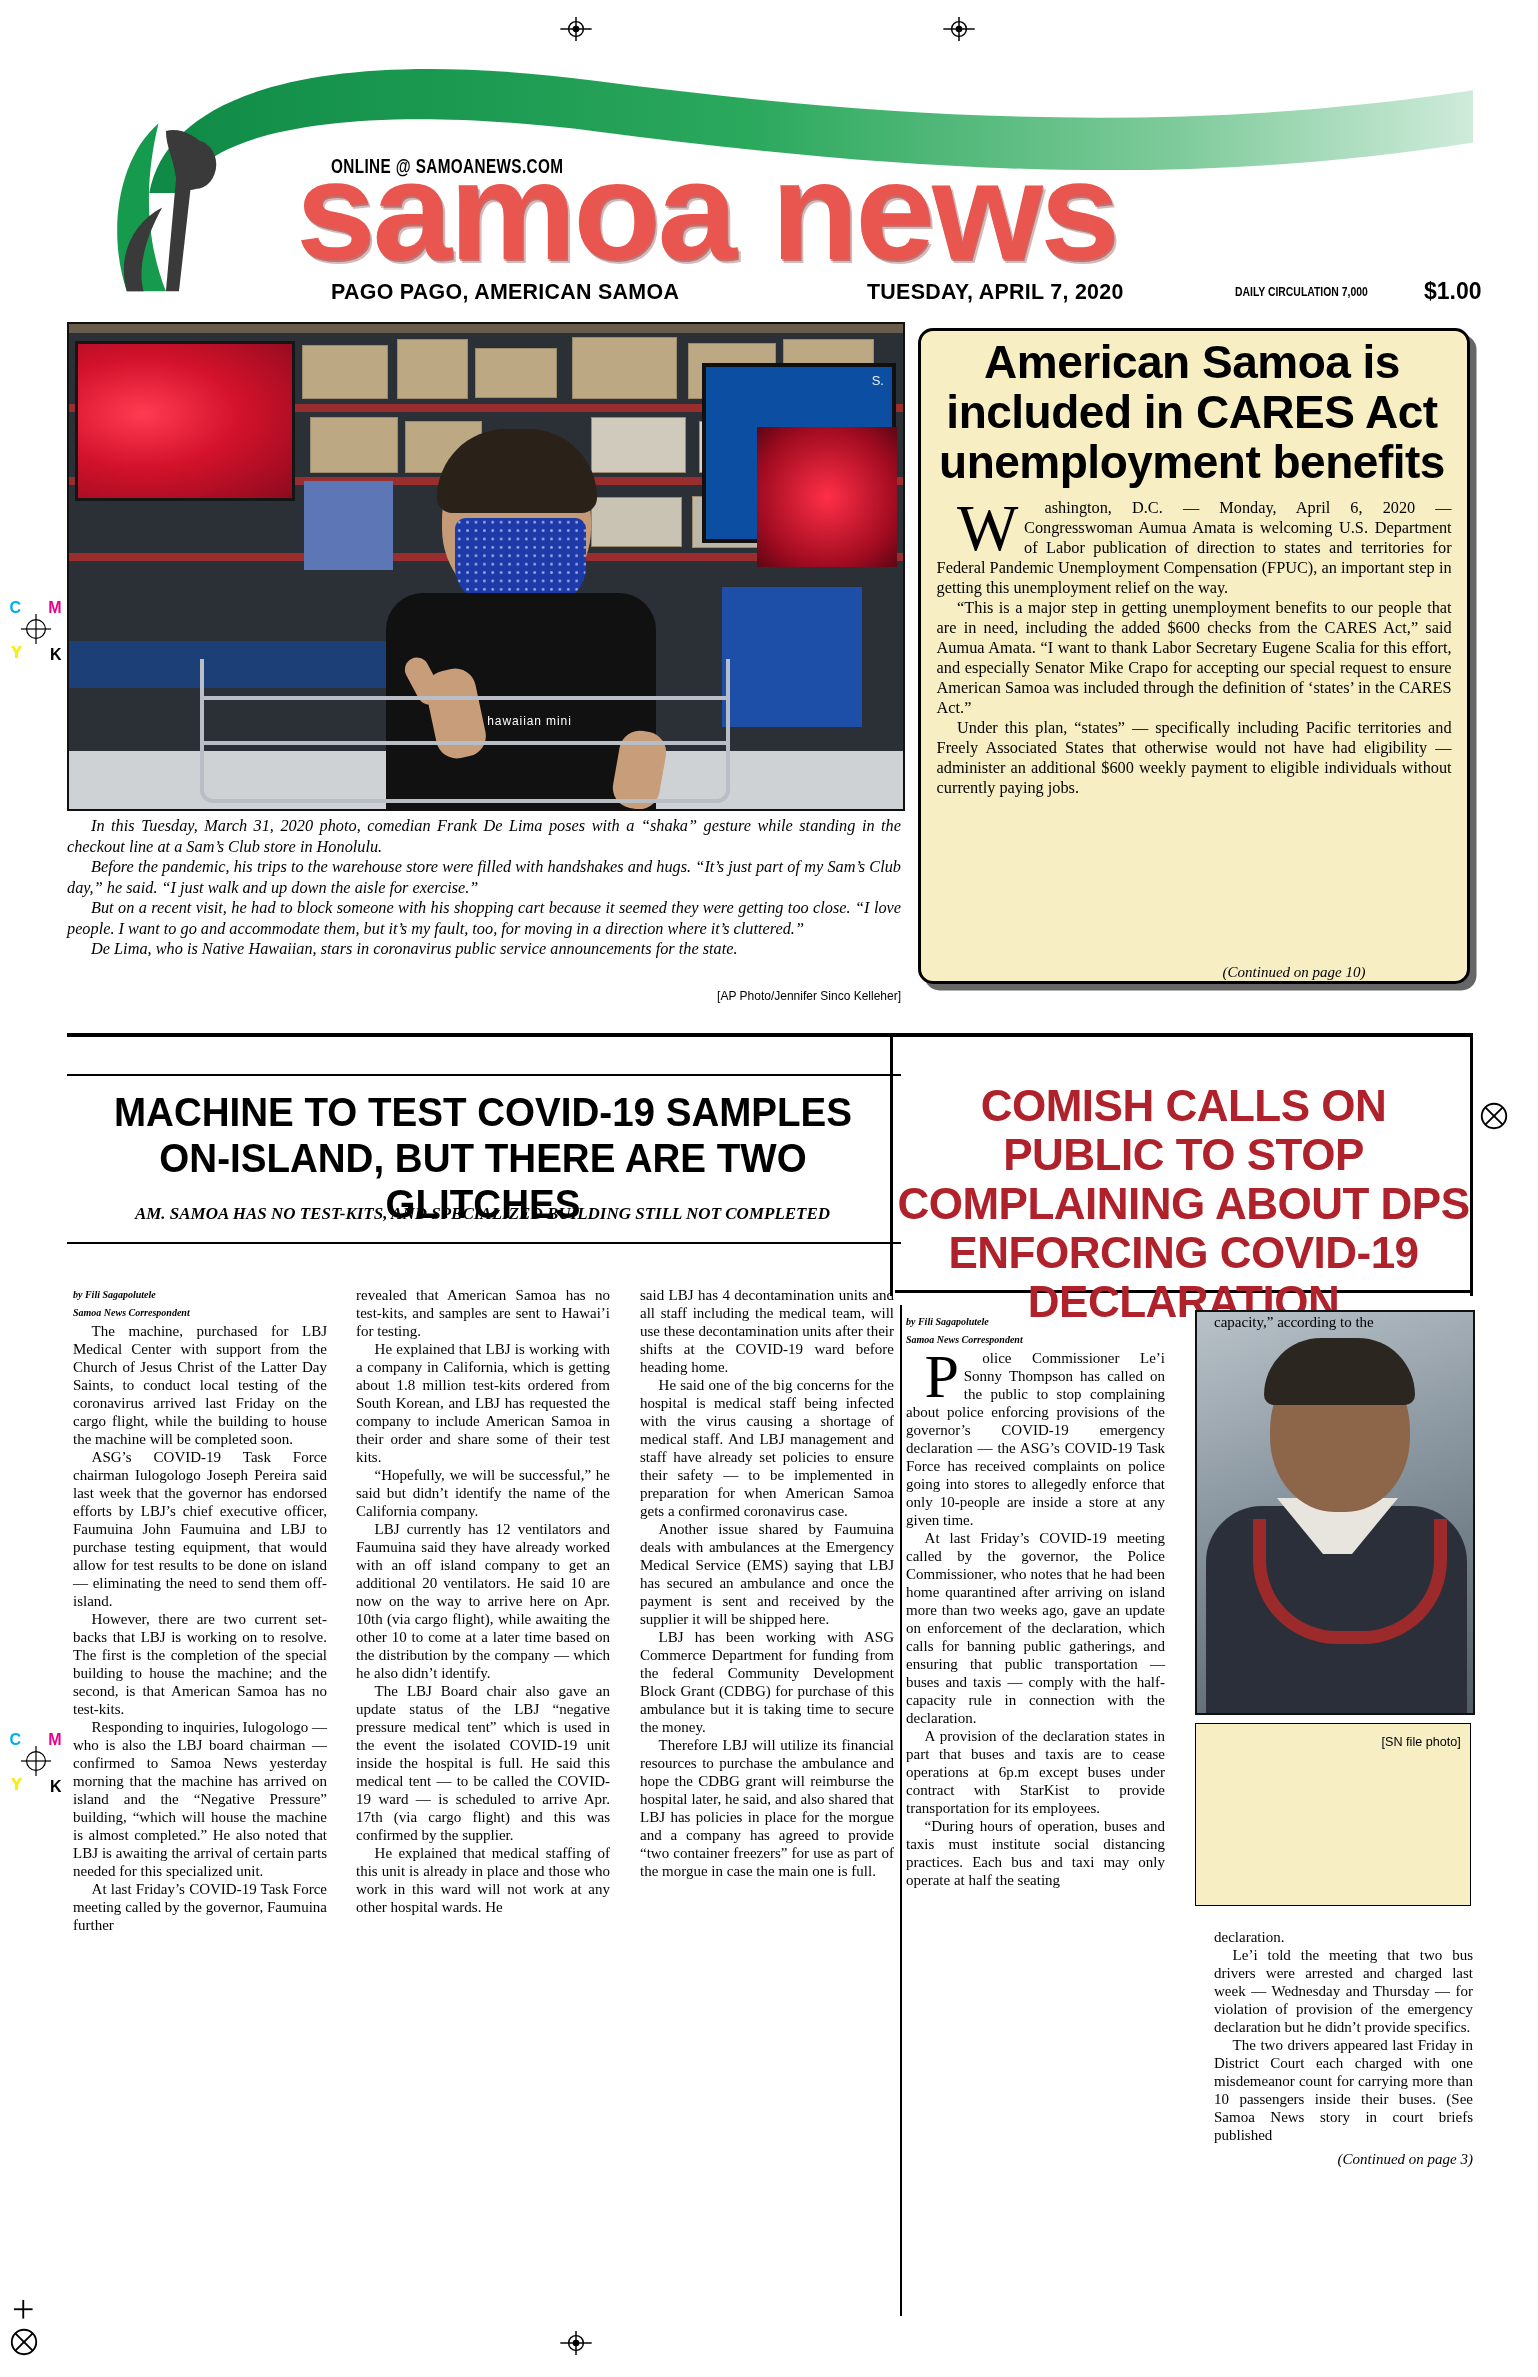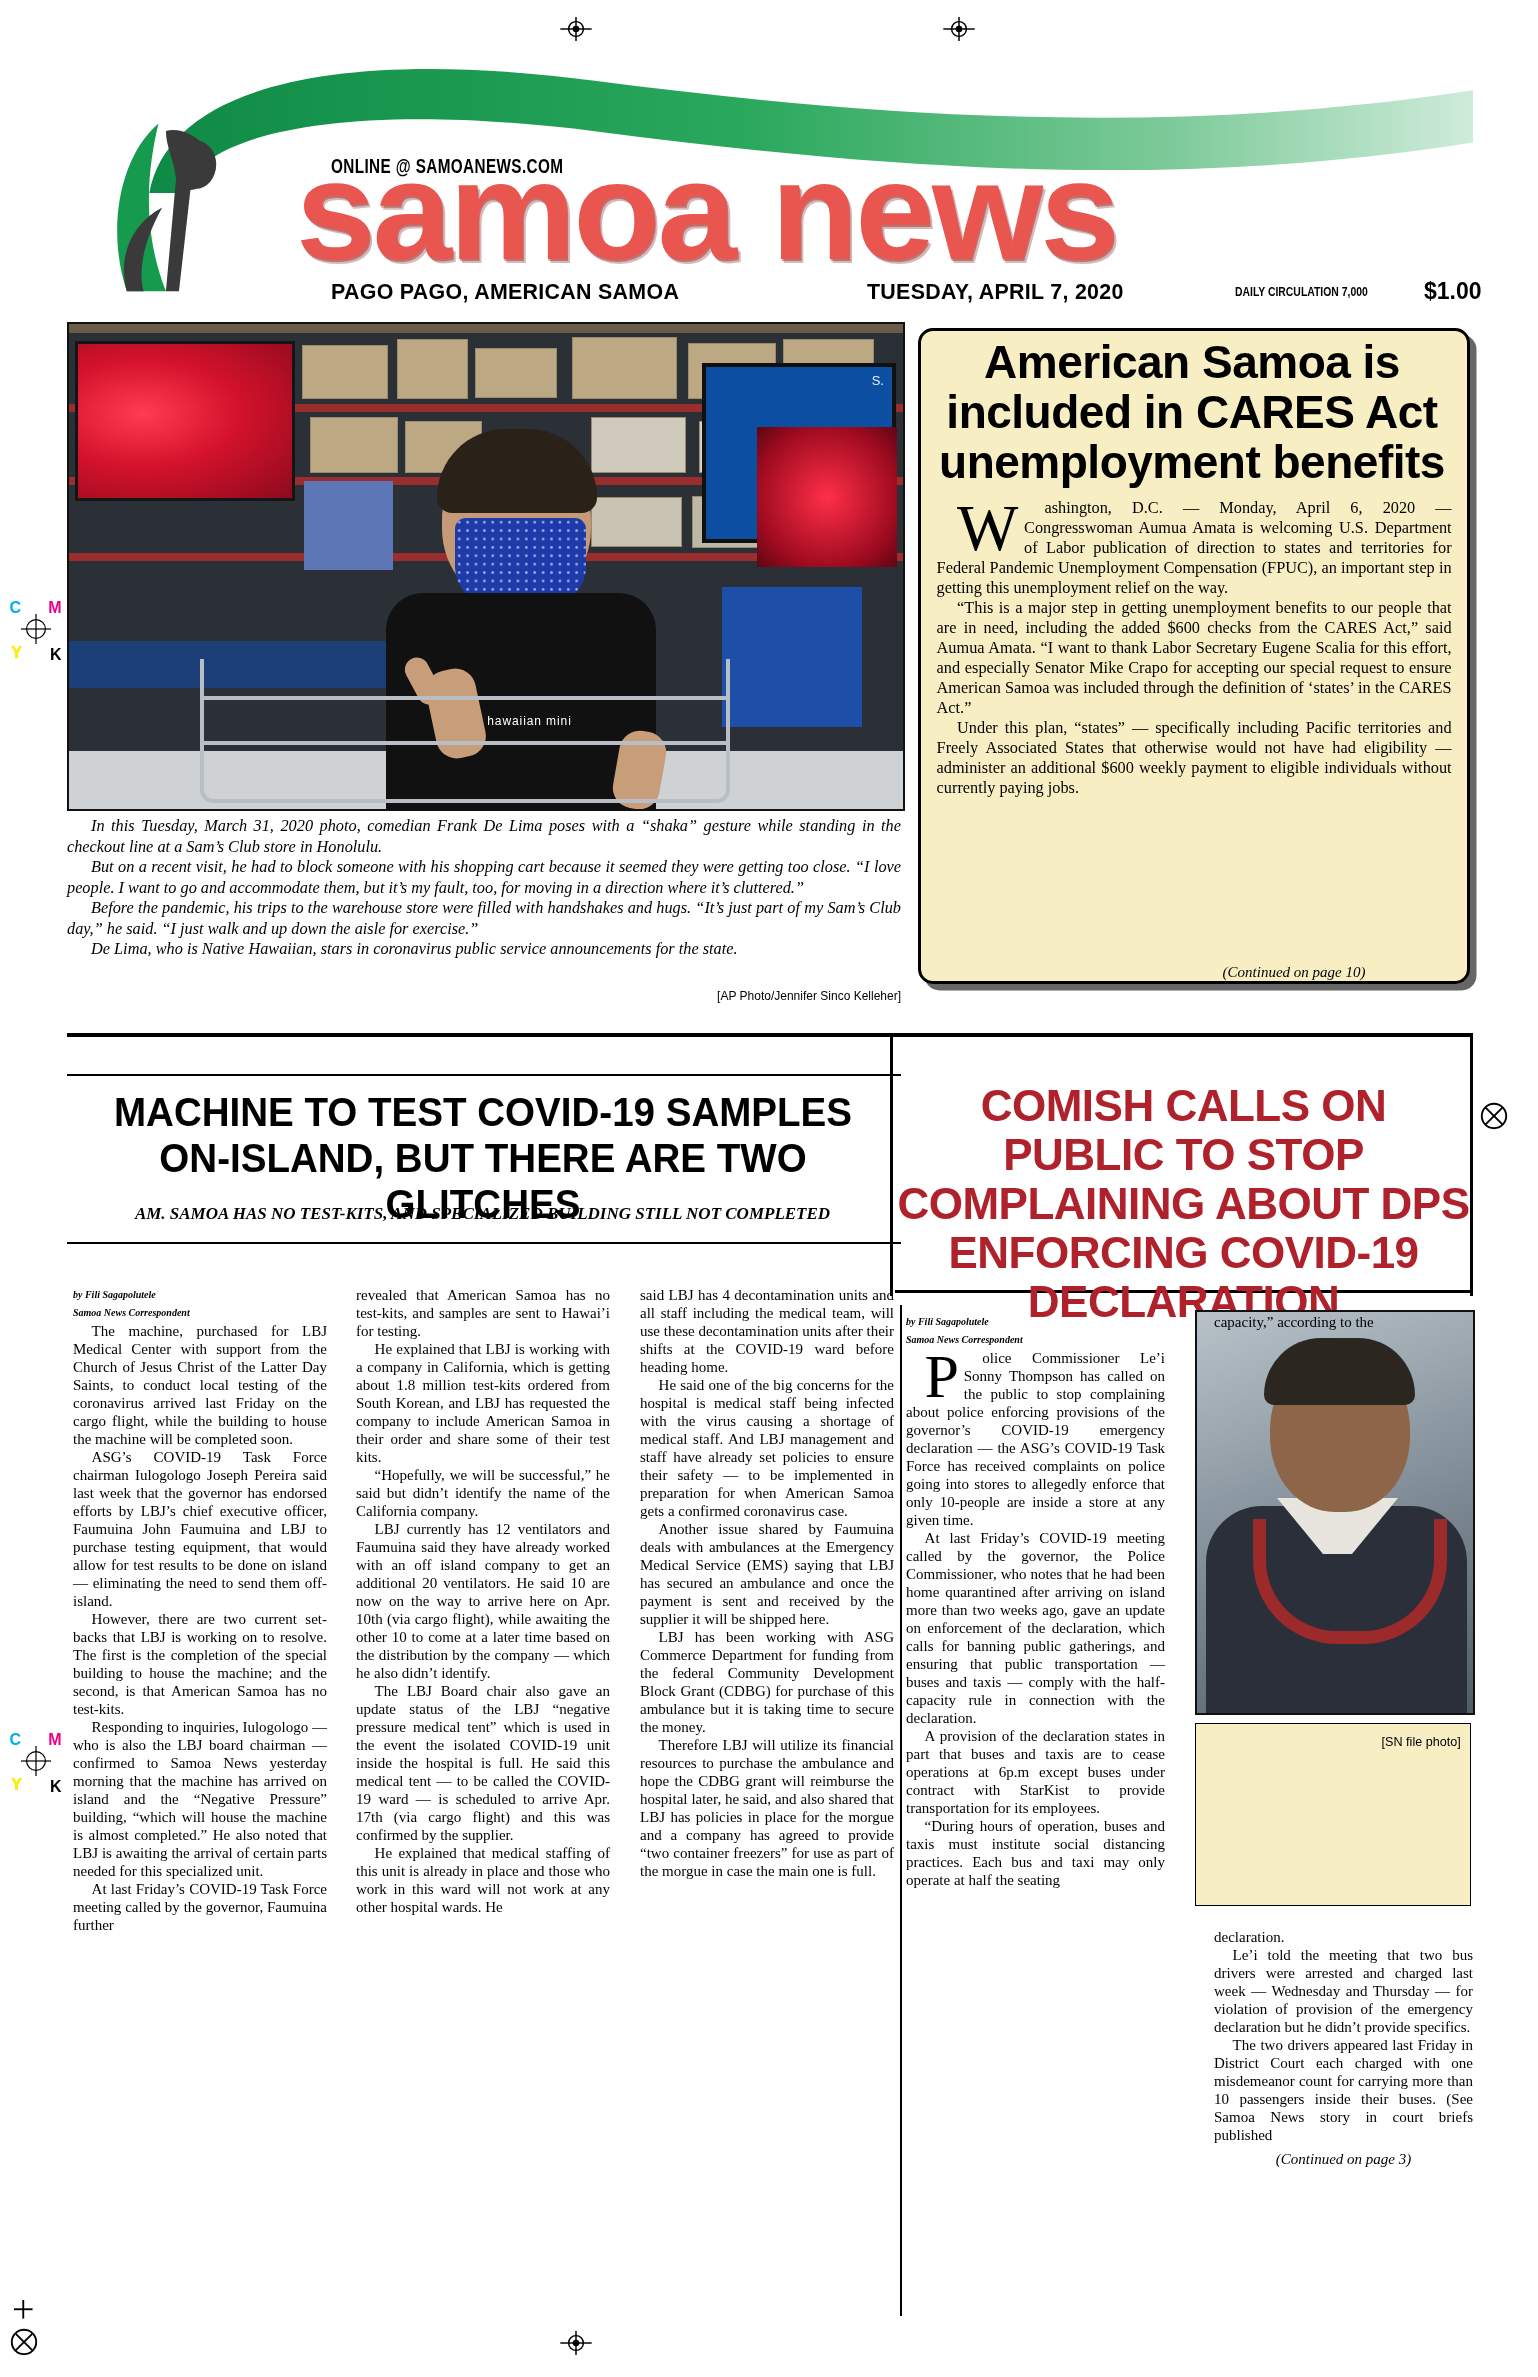--- a/index.html
+++ b/index.html
@@ -275,22 +275,22 @@
       <div class="ph-hand" style="left:54px;top:233px;width:50px;height:89px;transform:rotate(-12deg);"></div>
       <div class="ph-hand" style="left:34px;top:220px;width:24px;height:50px;transform:rotate(-28deg);"></div>
       <div class="ph-hand" style="left:239px;top:295px;width:47px;height:78px;transform:rotate(10deg);"></div>
     </div>
 
     <div class="ph-cart"></div>
   </div>
 
   <div class="cap-main">
     <p>In this Tuesday, March 31, 2020 photo, comedian Frank De Lima poses with a “shaka” gesture while standing in the checkout line at a Sam’s Club store in Honolulu.</p>
+    <p>Before the pandemic, his trips to the warehouse store were filled with handshakes and hugs. “It’s just part of my Sam’s Club day,” he said. “I just walk and up down the aisle for exercise.”</p>
     <p>But on a recent visit, he had to block someone with his shopping cart because it seemed they were getting too close. “I love people. I want to go and accommodate them, but it’s my fault, too, for moving in a direction where it’s cluttered.”</p>
-    <p>Before the pandemic, his trips to the warehouse store were filled with handshakes and hugs. “It’s just part of my Sam’s Club day,” he said. “I just walk and up down the aisle for exercise.”</p>
     <p>De Lima, who is Native Hawaiian, stars in coronavirus public service announcements for the state.</p>
     <span class="cap-credit">[AP Photo/Jennifer Sinco Kelleher]</span>
   </div>
 
   <div class="cares-wrap">
     <div class="cares-box"></div>
     <div class="cares-head">American Samoa is included in CARES Act unemployment benefits</div>
     <div class="cares-body">
       <p><span class="dropcap">W</span><span>ashington, D.C. — Monday, April 6, 2020 — Congresswoman Aumua Amata is welcoming U.S. Department of Labor publication of direction to states and territories for Federal Pandemic Unemployment Compensation (FPUC), an important step in getting this unemployment relief on the way.</span></p>
       <p>“This is a major step in getting unemployment benefits to our people that are in need, including the added $600 checks from the CARES Act,” said Aumua Amata. “I want to thank Labor Secretary Eugene Scalia for this effort, and especially Senator Mike Crapo for accepting our special request to ensure American Samoa was included through the definition of ‘states’ in the CARES Act.”</p>
@@ -361,18 +361,18 @@
       <p>At last Friday’s COVID-19 meeting called by the governor, the Police Commissioner, who notes that he had been home quarantined after arriving on island more than two weeks ago, gave an update on enforcement of the declaration, which calls for banning public gatherings, and ensuring that public transportation — buses and taxis — comply with the half-capacity rule in connection with the declaration.</p>
       <p>A provision of the declaration states in part that buses and taxis are to cease operations at 6p.m except buses under contract with StarKist to provide transportation for its employees.</p>
       <p>“During hours of operation, buses and taxis must institute social distancing practices. Each bus and taxi may only operate at half the seating</p>
     </div>
     <div class="ccol cc2">
       <p style="text-indent:0">capacity,” according to the</p>
       <div style="height:597px"></div>
       <p style="text-indent:0">declaration.</p>
       <p>Le’i told the meeting that two bus drivers were arrested and charged last week — Wednesday and Thursday — for violation of provision of the emergency declaration but he didn’t provide specifics.</p>
       <p>The two drivers appeared last Friday in District Court each charged with one misdemeanor count for carrying more than 10 passengers inside their buses. (See Samoa News story in court briefs published</p>
-      <p class="cont-note2" style="position:static;text-align:center;text-indent:0;margin-top:5.6px;">(Continued on page 3)</p>
+      <p class="cont-note2" style="position:static;text-align:right;text-indent:0;margin-top:5.6px;">(Continued on page 3)</p>
     </div>
   </div>
 
 </div>
 
 
 </body></html>

